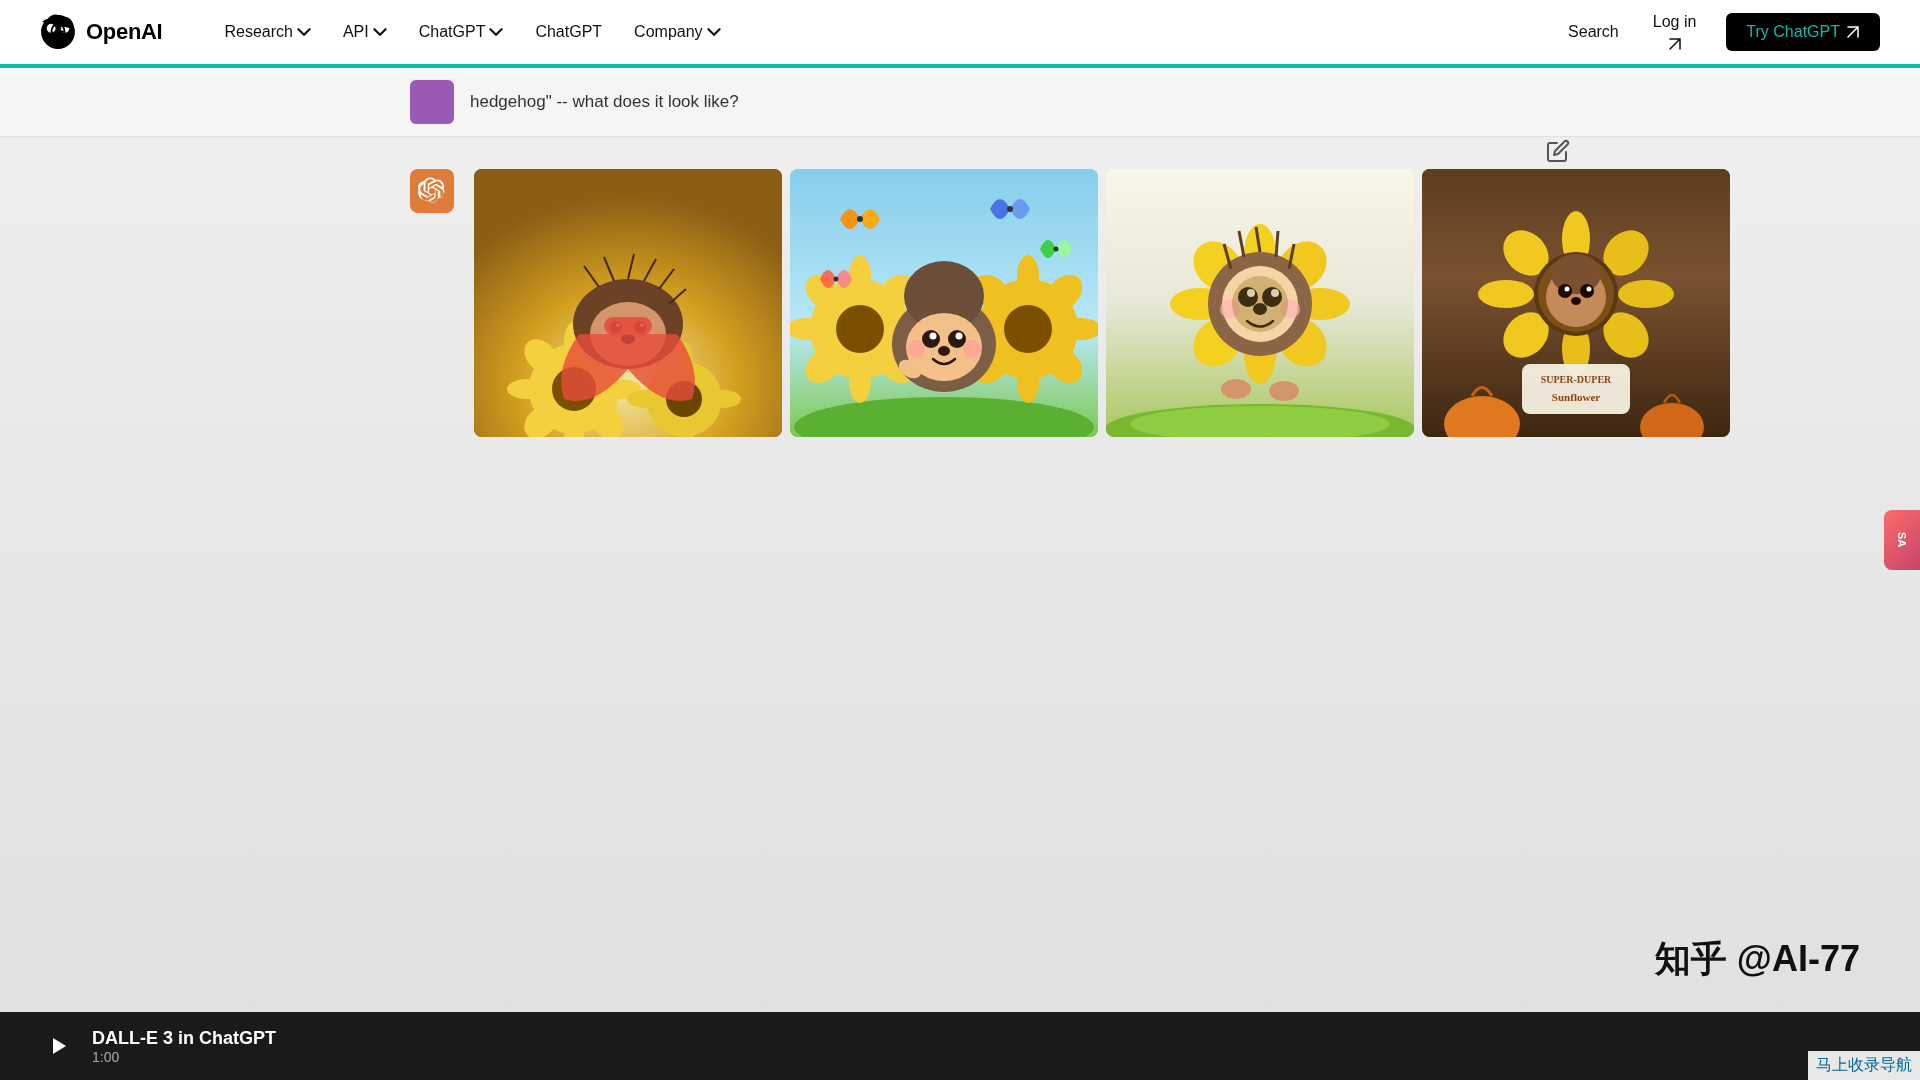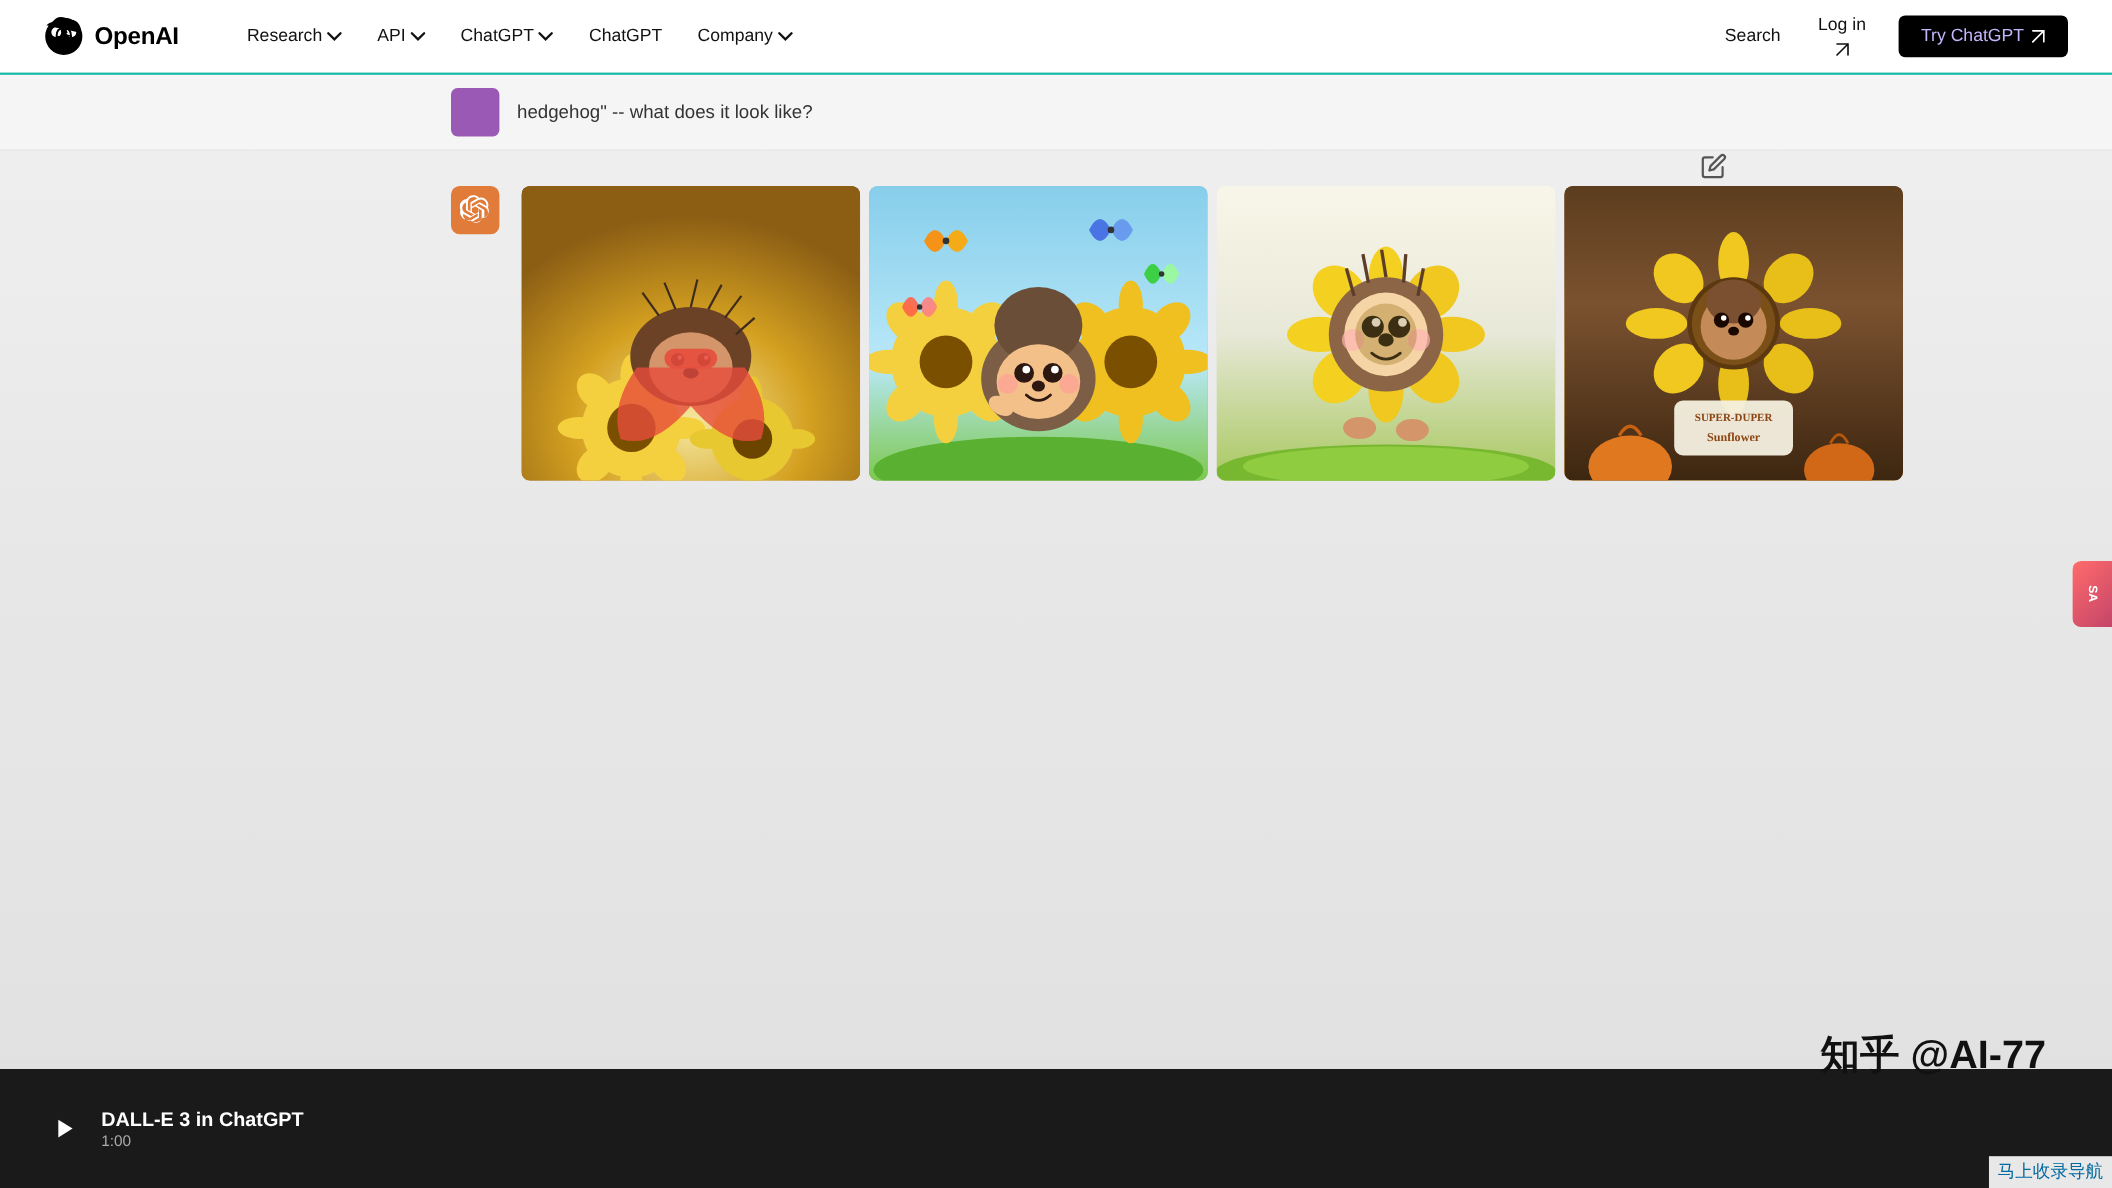--- a/index.html
+++ b/index.html
@@ -3,41 +3,41 @@
   <meta charset="utf-8">
   <style>
     * { margin: 0; padding: 0; box-sizing: border-box; }
     body { font-family: -apple-system, BlinkMacSystemFont, 'Segoe UI', sans-serif; background: #fff; width: 1920px; height: 1080px; overflow: hidden; }
 
     
     .navbar {
       position: fixed; top: 0; left: 0; right: 0; height: 68px;
       background: #fff; display: flex; align-items: center;
       padding: 0 40px; z-index: 100;
-      border-bottom: 2px solid #14b8a6;
+      border-bottom: 4px solid #14b8a6;
     }
     .nav-logo { display: flex; align-items: center; gap: 10px; margin-right: 48px; cursor: pointer; }
     .nav-logo-icon { width: 36px; height: 36px; }
     .nav-logo-text { font-size: 22px; font-weight: 700; color: #000; letter-spacing: -0.3px; }
     .nav-links { display: flex; align-items: center; gap: 4px; flex: 1; }
     .nav-link {
       display: flex; align-items: center; gap: 4px;
       padding: 8px 14px; font-size: 16px; color: #111; cursor: pointer;
       border-radius: 6px; font-weight: 400;
     }
     .nav-link svg { width: 14px; height: 14px; }
     .nav-right { display: flex; align-items: center; gap: 16px; }
     .nav-search { font-size: 16px; color: #111; cursor: pointer; padding: 8px 4px; }
     .nav-login {
       display: flex; align-items: center; gap: 6px;
       font-size: 16px; color: #111; cursor: pointer; padding: 8px 14px; flex-direction: column;
     }
     .nav-login svg { width: 14px; height: 14px; }
     .nav-try-btn {
-      background: #000; color: #c4b5fd; border: none; border-radius: 6px;
+      background: #000; color: #14b8a6; border: none; border-radius: 6px;
       padding: 10px 20px; font-size: 16px; cursor: pointer; display: flex; align-items: center; gap: 6px;
     }
     .nav-try-btn svg { width: 14px; height: 14px; }
 
     
     .content-area {
       margin-top: 68px;
       background: linear-gradient(180deg, #f0f0f0 0%, #e8e8e8 40%, #e0e0e0 100%);
       min-height: 1012px;
       display: flex;
@@ -108,21 +108,21 @@
       width: 308px; height: 268px;
       border-radius: 8px;
       overflow: hidden;
       position: relative;
     }
 
     
     .video-bar {
       position: fixed;
       bottom: 0; left: 0; right: 0;
-      height: 108px;
+      height: 68px;
       background: #1a1a1a;
       display: flex;
       align-items: center;
       padding: 0 40px;
       z-index: 200;
     }
     .video-play-btn {
       width: 36px; height: 36px;
       display: flex; align-items: center; justify-content: center;
       cursor: pointer; margin-right: 16px;

